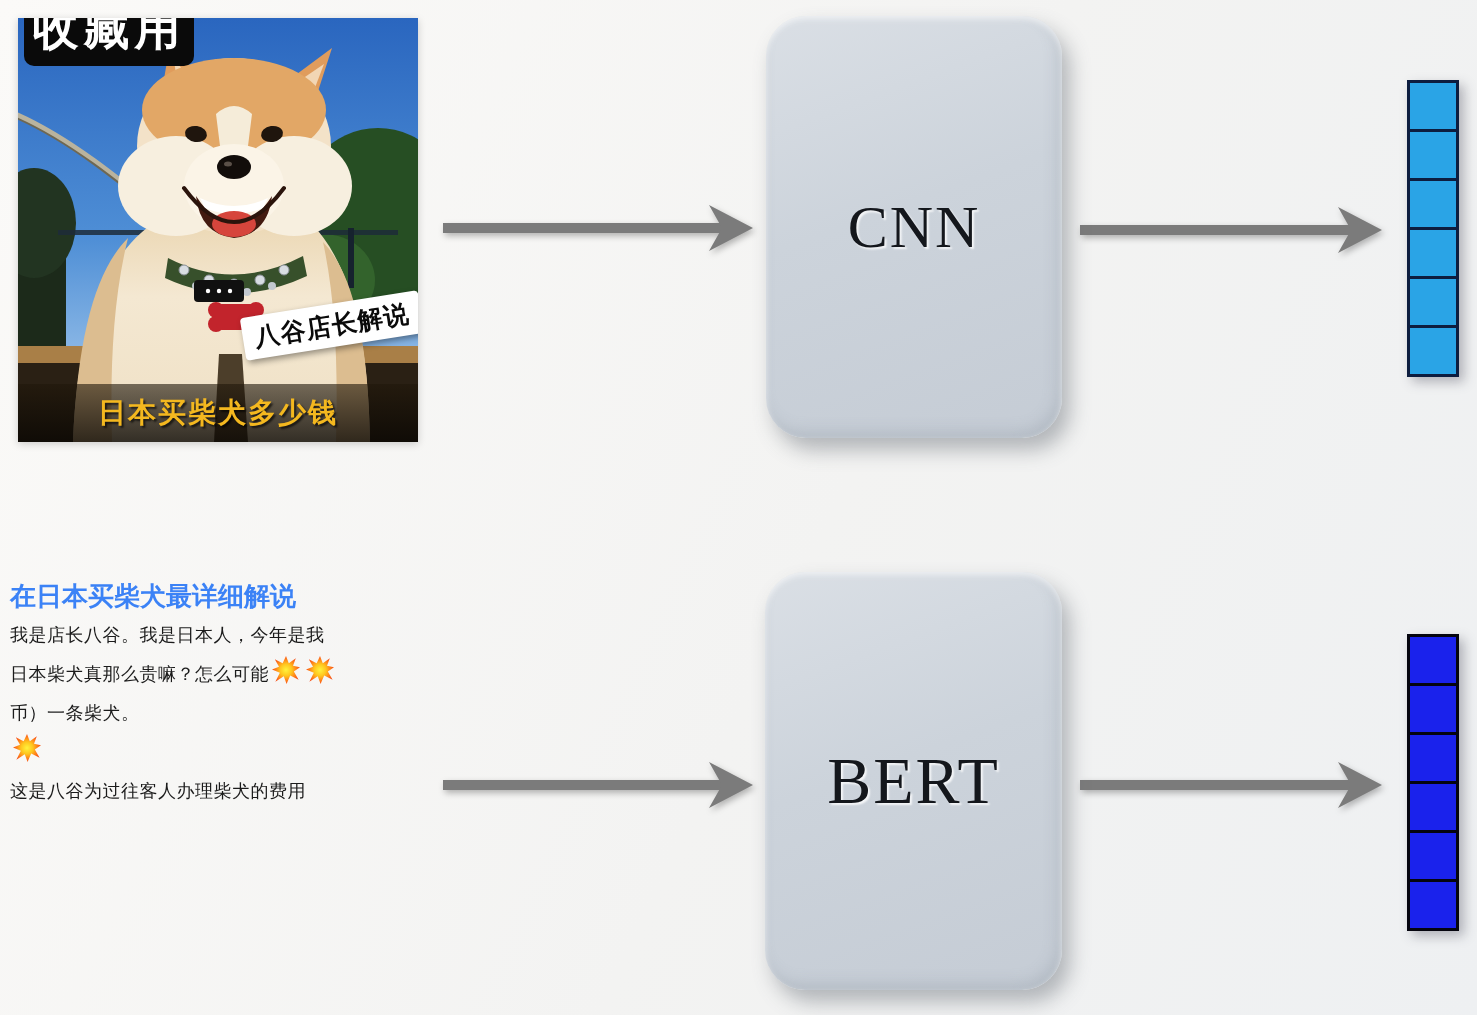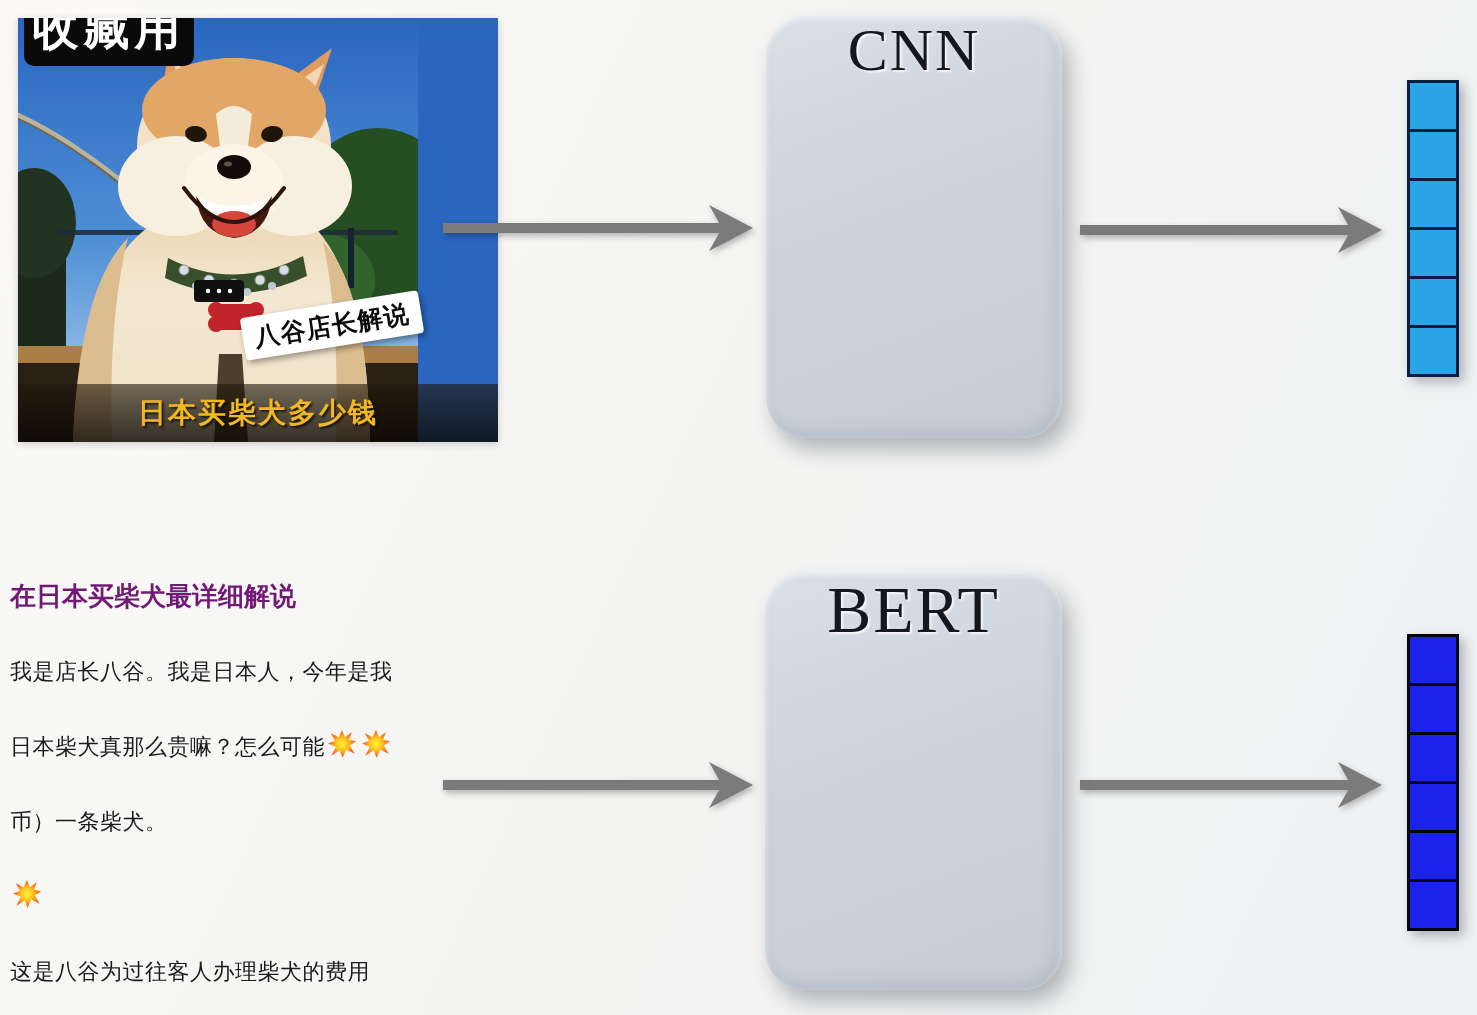--- a/index.html
+++ b/index.html
@@ -6,21 +6,21 @@
   body{
     width:1477px;height:1015px;
     font-family:"Liberation Sans","DejaVu Sans",sans-serif;
     background:linear-gradient(115deg,#fbfaf8 0%,#f3f3f2 55%,#eef0f2 100%);
     overflow:hidden;position:relative;
   }
   .canvas{position:absolute;inset:0;}
 
   
   .thumb{
-    position:absolute;left:18px;top:18px;width:480px;height:424px;
+    position:absolute;left:18px;top:18px;width:400px;height:424px;
     overflow:hidden;background:#2a66bf;box-shadow:0 2px 8px rgba(0,0,0,.18);
   }
   .thumb svg{position:absolute;inset:0;display:block;}
   .fav-badge{
     position:absolute;left:6px;top:-26px;width:170px;height:74px;
     background:#0a0a0a;border-radius:10px;
     display:flex;align-items:center;justify-content:center;
     color:#fff;font-weight:bold;font-size:46px;letter-spacing:5px;
   }
   .presenter{
@@ -43,21 +43,21 @@
     white-space:nowrap;
   }
 
   
   .model-box{
     position:absolute;border-radius:40px;
     background:linear-gradient(160deg,#dadfe5 0%,#ccd3db 45%,#c5ccd5 100%);
     box-shadow:8px 12px 20px rgba(100,106,116,.45),
                inset 0 3px 6px rgba(255,255,255,.65),
                inset -5px -7px 14px rgba(140,148,158,.30);
-    display:flex;justify-content:center;
+    display:flex;align-items:center;justify-content:center;
   }
   .cnn-box{left:766px;top:16px;width:296px;height:422px;}
   .bert-box{left:765px;top:572px;width:297px;height:418px;}
   .model-label{
     font-family:"Liberation Serif","DejaVu Serif",serif;
     color:#14171c;letter-spacing:2px;
     text-shadow:2px 2px 2px rgba(255,255,255,.8);
   }
   .cnn-box .model-label{font-size:60px;}
   .bert-box .model-label{font-size:66px;}
@@ -71,22 +71,22 @@
 
   
   .vector{position:absolute;width:52px;filter:drop-shadow(5px 5px 6px rgba(30,30,50,.30));}
   .vec-top{left:1407px;top:80px;}
   .vec-bottom{left:1407px;top:634px;}
   .vec-cell{box-sizing:border-box;width:52px;height:52px;border:3px solid #000;}
   .vec-cell + .vec-cell{margin-top:-3px;}
 
   
   .post{position:absolute;left:10px;top:576px;width:455px;color:#1b1b1b;}
-  .post-title{font-size:26px;font-weight:bold;line-height:40px;color:#701a75;}
-  .post-line{font-size:22px;line-height:39px;letter-spacing:.5px;margin-top:36px;}
+  .post-title{font-size:26px;font-weight:bold;line-height:40px;color:#3b82f6;}
+  .post-line{font-size:18px;line-height:39px;letter-spacing:.5px;}
 
   
   .emoji{display:inline-block;margin:0 3px;vertical-align:-4px;}
   .em-boom{
     width:28px;height:28px;
     background:radial-gradient(circle at 50% 50%,#fff23d 0%,#ffc61e 30%,#ff7a1a 55%,#f03b14 80%);
     clip-path:polygon(50% 0%,60% 26%,85% 8%,75% 35%,100% 40%,78% 55%,95% 85%,65% 70%,52% 100%,42% 72%,12% 92%,28% 60%,0% 48%,25% 38%,10% 12%,38% 26%);
   }
 </style>
 </head>

